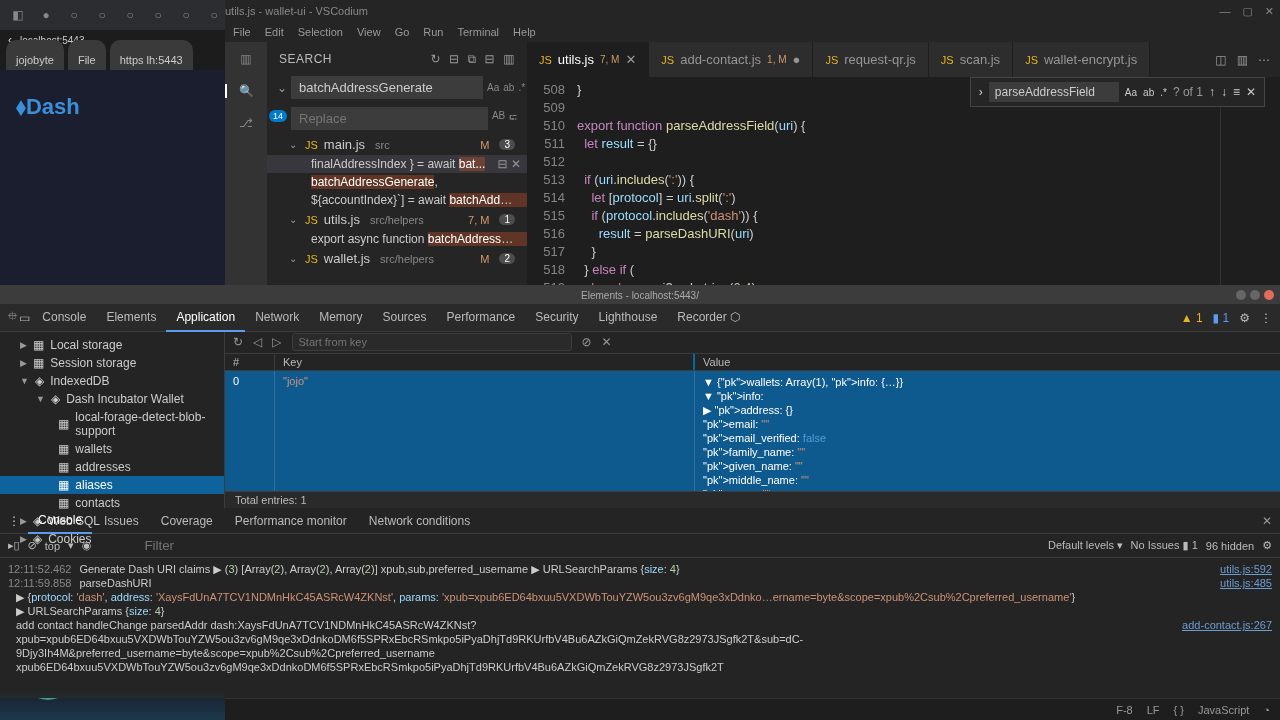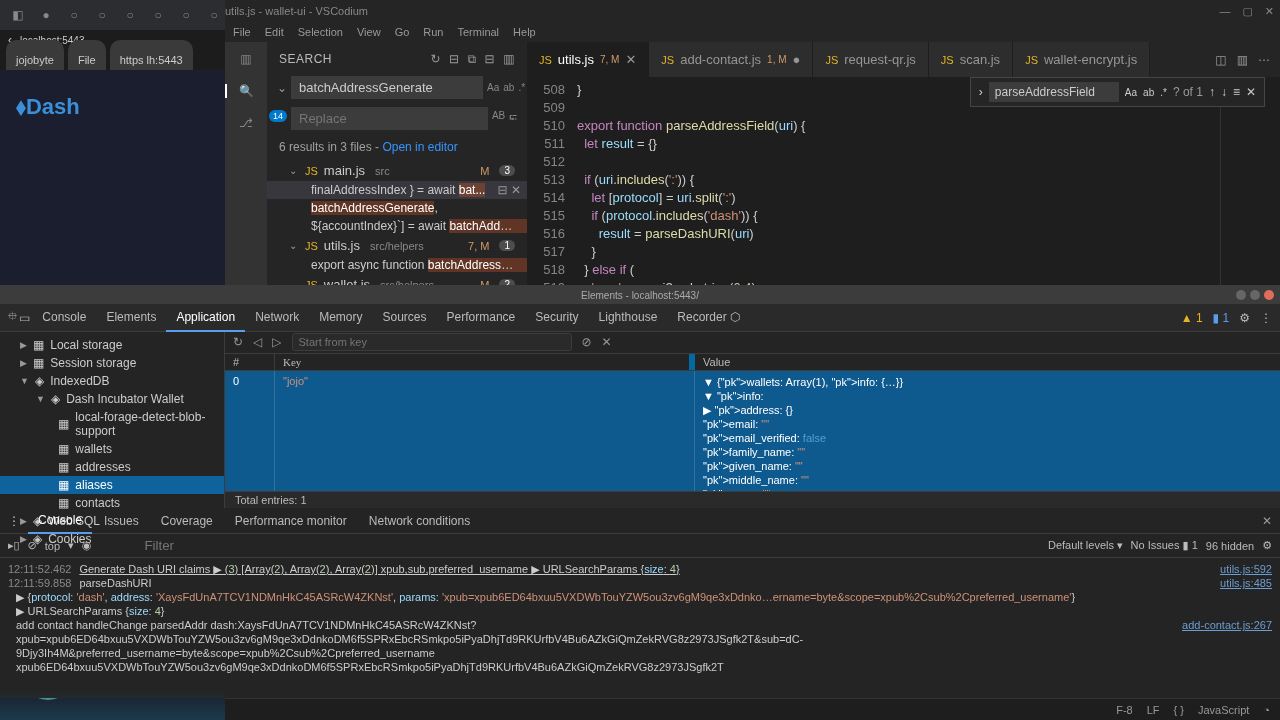--- a/index.html
+++ b/index.html
@@ -76,21 +76,21 @@
 .dt-tree { width: 225px; background: #242424; border-right: 1px solid #3c3c3c; padding: 4px 0; font-size: 12px; }
 .dt-tree-row { padding: 2px 8px; display: flex; align-items: center; gap: 6px; color: #ccc; }
 .dt-tree-row.sel { background: #0e639c; color: #fff; }
 .indent1 { padding-left: 20px; } .indent2 { padding-left: 36px; } .indent3 { padding-left: 52px; }
 .tri { font-size: 9px; color: #999; }
 .dt-main { flex: 1; display: flex; flex-direction: column; }
 .dt-tool { height: 26px; display: flex; align-items: center; padding: 0 8px; gap: 10px; border-bottom: 1px solid #3c3c3c; color: #999; }
 .dt-tool input { background: #2a2a2a; border: 1px solid #3c3c3c; color: #ccc; padding: 2px 6px; width: 280px; font-size: 11px; border-radius: 3px; }
 .dt-table-head { height: 20px; display: flex; border-bottom: 1px solid #3c3c3c; font-size: 11px; color: #bbb; }
 .dt-col1 { width: 50px; padding: 2px 8px; border-right: 1px solid #3c3c3c; }
-.dt-col2 { width: 420px; padding: 2px 8px; border-right: 6px solid #0369a1; font-family: Liberation Serif, serif; }
+.dt-col2 { width: 420px; padding: 2px 8px; border-right: 2px solid #0369a1; }
 .dt-col3 { flex: 1; padding: 2px 8px; }
 .dt-row { display: flex; background: #0e5a8f; font-size: 11px; height: 120px; font-family: Consolas, monospace; }
 .dt-row .c1 { width: 50px; padding: 4px 8px; border-right: 1px solid rgba(255,255,255,.15); color: #fff; }
 .dt-row .c2 { width: 420px; padding: 4px 8px; border-right: 1px solid rgba(255,255,255,.15); color: #ce9178; }
 .dt-row .c3 { flex: 1; padding: 4px 8px; color: #fff; line-height: 14px; }
 .pk { color: #9cdcfe; } .pv { color: #ce9178; } .pb { color: #569cd6; }
 .dt-footer { height: 20px; background: #2a2a2a; border-top: 1px solid #3c3c3c; padding: 2px 10px; font-size: 11px; color: #bbb; }
 
 .dt-drawer { background: #242424; }
 .dt-drawer-tabs { height: 26px; display: flex; align-items: center; padding: 0 8px; gap: 2px; font-size: 12px; border-bottom: 1px solid #3c3c3c; }
@@ -190,23 +190,20 @@
         <span>.*</span>
       </div>
     </div>
     <div class="search-row">
       <span style="width:10px;"></span>
       <input placeholder="Replace" style="">
       <div class="mini-icons">
         <span>AB</span>
         <span>⮓</span>
       </div>
-    </div>
-    <div class="result-meta">
-      <span>6 results in 3 files - </span><span class="link">Open in editor</span>
     </div>
     <div id="search-results">
         <div class="file-row">
           <span class="chev">⌄</span>
           <span class="file-icon">JS</span>
           <span>main.js</span>
           <span class="file-path">src</span>
           <span class="file-badge">M</span>
           <span class="count-badge">3</span>
         </div>
@@ -430,21 +427,21 @@
       <span>◉</span>
       <input placeholder="Filter" style="">
       <span style="margin-left:auto;"><span>Default levels</span> ▾</span>
       <span><span>No Issues</span> ▮ <span>1</span></span>
       <span>96 hidden</span>
       <span>⚙</span>
     </div>
     <div class="console-out" id="console-out">
         <div class="console-line">
           <span class="ts">12:11:52.462</span>
-          <span style="flex:1;text-decoration:underline;">Generate Dash URI claims  ▶ (<span class="nm">3</span>) [Array(<span class="nm">2</span>), Array(<span class="nm">2</span>), Array(<span class="nm">2</span>)] xpub,sub,preferred_username ▶ URLSearchParams {<span class="pk">size</span>: <span class="nm">4</span>}</span>
+          <span style="flex:1;">Generate Dash URI claims  ▶ (<span class="nm">3</span>) [Array(<span class="nm">2</span>), Array(<span class="nm">2</span>), Array(<span class="nm">2</span>)] xpub,sub,preferred_username ▶ URLSearchParams {<span class="pk">size</span>: <span class="nm">4</span>}</span>
           <span class="src">utils.js:592</span>
         </div>
         <div class="console-line">
           <span class="ts">12:11:59.858</span>
           <span style="flex:1;">parseDashURI</span>
           <span class="src">utils.js:485</span>
         </div>
         <div class="console-line">
           <span class="ts"></span>
           <span style="flex:1;">▶ {<span class="pk">protocol</span>: <span class="st">'dash'</span>, <span class="pk">address</span>: <span class="st">'XaysFdUnA7TCV1NDMnHkC45ASRcW4ZKNst'</span>, <span class="pk">params</span>: <span class="st">'xpub=xpub6ED64bxuu5VXDWbTouYZW5ou3zv6gM9qe3xDdnko…ername=byte&amp;scope=xpub%2Csub%2Cpreferred_username'</span>}</span>

